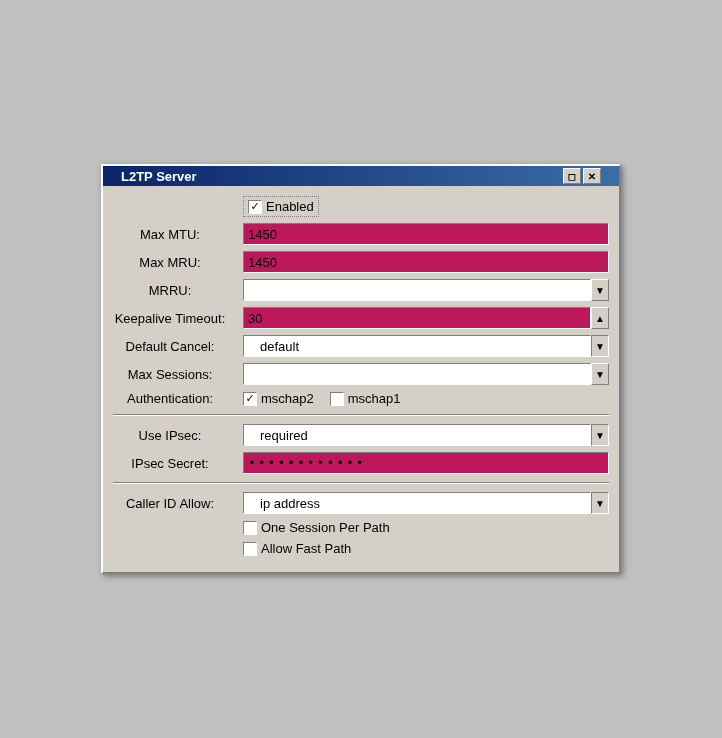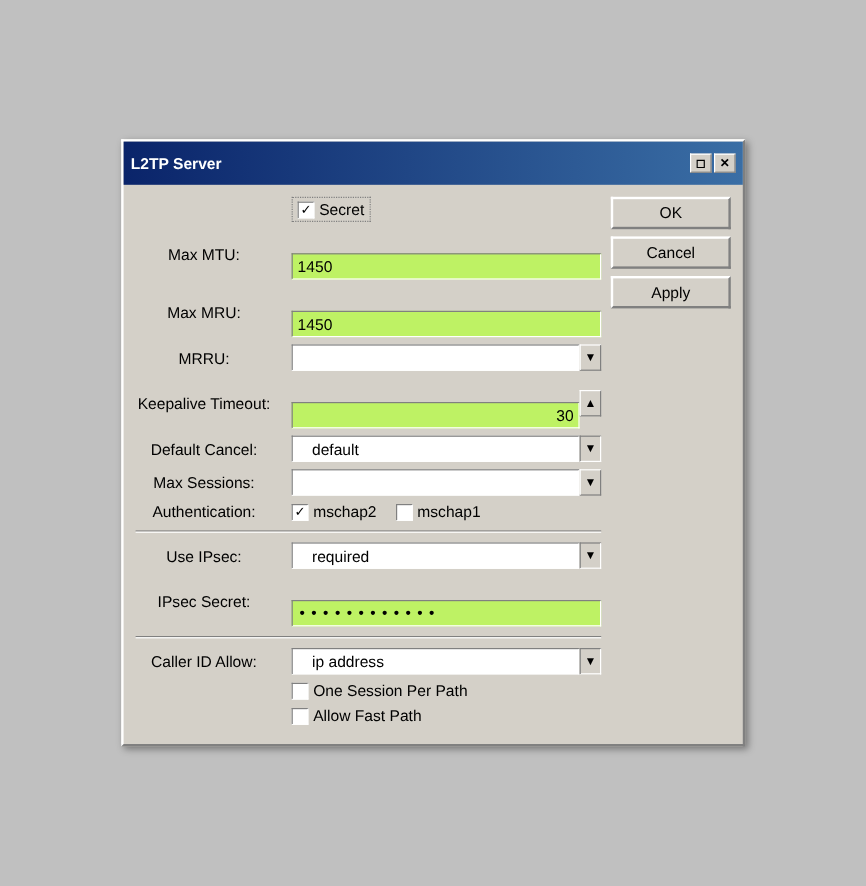--- a/index.html
+++ b/index.html
@@ -18,25 +18,25 @@
       border-top-color: #ffffff;
       border-left-color: #ffffff;
       width: 520px;
       box-shadow: 2px 2px 6px rgba(0,0,0,0.4);
     }
     .title-bar {
       background: linear-gradient(to right, #0a246a, #3a6ea5);
       color: white;
       font-weight: bold;
       font-size: 13px;
-      padding: 3px 6px;
+      padding: 3px 18px;
       display: flex;
       align-items: center;
       justify-content: space-between;
-      height: 36px;
+      height: 20px;
       user-select: none;
     }
     .title-bar-buttons {
       display: flex;
       gap: 2px;
     }
     .title-bar-btn {
       width: 18px;
       height: 16px;
       background: #d4d0c8;
@@ -86,31 +86,30 @@
     .form-label {
       text-align: center;
       min-width: 130px;
       padding-right: 16px;
       color: #000;
       white-space: nowrap;
     }
     .form-input {
       flex: 1;
       height: 22px;
-      background: #bef264;
+      background: #be185d;
       border: 1px solid;
       border-top-color: #808080;
       border-left-color: #808080;
       border-bottom-color: #ffffff;
       border-right-color: #ffffff;
       padding: 2px 4px;
       font-size: 13px;
       font-family: 'Arial', sans-serif;
       outline: none;
-      margin-top: 20px;
     }
     .dropdown-wrapper {
       flex: 1;
       display: flex;
       align-items: center;
     }
     .dropdown-input {
       flex: 1;
       height: 22px;
       background: white;
@@ -224,21 +223,21 @@
     </div>
   </div>
 
   <div class="content">
 
     <div class="form-area">
 
       <div class="enabled-row">
         <label class="checkbox-label">
           <div class="win-checkbox">✓</div>
-          <span>Secret</span>
+          <span>Enabled</span>
         </label>
       </div>
 
       <div class="form-row">
         <span class="form-label">Max MTU:</span>
         <input class="form-input" type="text" value="1450" style="">
       </div>
 
       <div class="form-row">
         <span class="form-label">Max MRU:</span>
@@ -249,21 +248,21 @@
         <span class="form-label">MRRU:</span>
         <div class="dropdown-wrapper">
           <input class="dropdown-input" type="text" value="" style="">
           <div class="dropdown-arrow">▼</div>
         </div>
       </div>
 
       <div class="form-row">
         <span class="form-label">Keepalive Timeout:</span>
         <div class="dropdown-wrapper">
-          <input class="form-input" type="text" value="30" style="flex: 1 1 0%; text-align: right;">
+          <input class="form-input" type="text" value="30" style="flex: 1 1 0%;">
           <div class="dropdown-arrow-up">▲</div>
         </div>
       </div>
 
       <div class="form-row">
         <span class="form-label">Default Cancel:</span>
         <div class="dropdown-wrapper">
           <input class="dropdown-input" type="text" value="default" style="">
           <div class="dropdown-arrow" style="border-top-color:#808080;border-left-color:#808080;border-bottom-color:#ffffff;border-right-color:#ffffff;">▼</div>
         </div>
@@ -329,19 +328,14 @@
       <div class="form-row">
         <span class="form-label"></span>
         <label class="auth-item">
           <div class="win-checkbox" style="background:white;"></div>
           <span>Allow Fast Path</span>
         </label>
       </div>
 
     </div>
 
-    <div class="side-buttons">
-      <button class="win-btn">OK</button>
-      <button class="win-btn">Cancel</button>
-      <button class="win-btn">Apply</button>
-    </div>
   </div>
 </div>
 
 </body></html>

